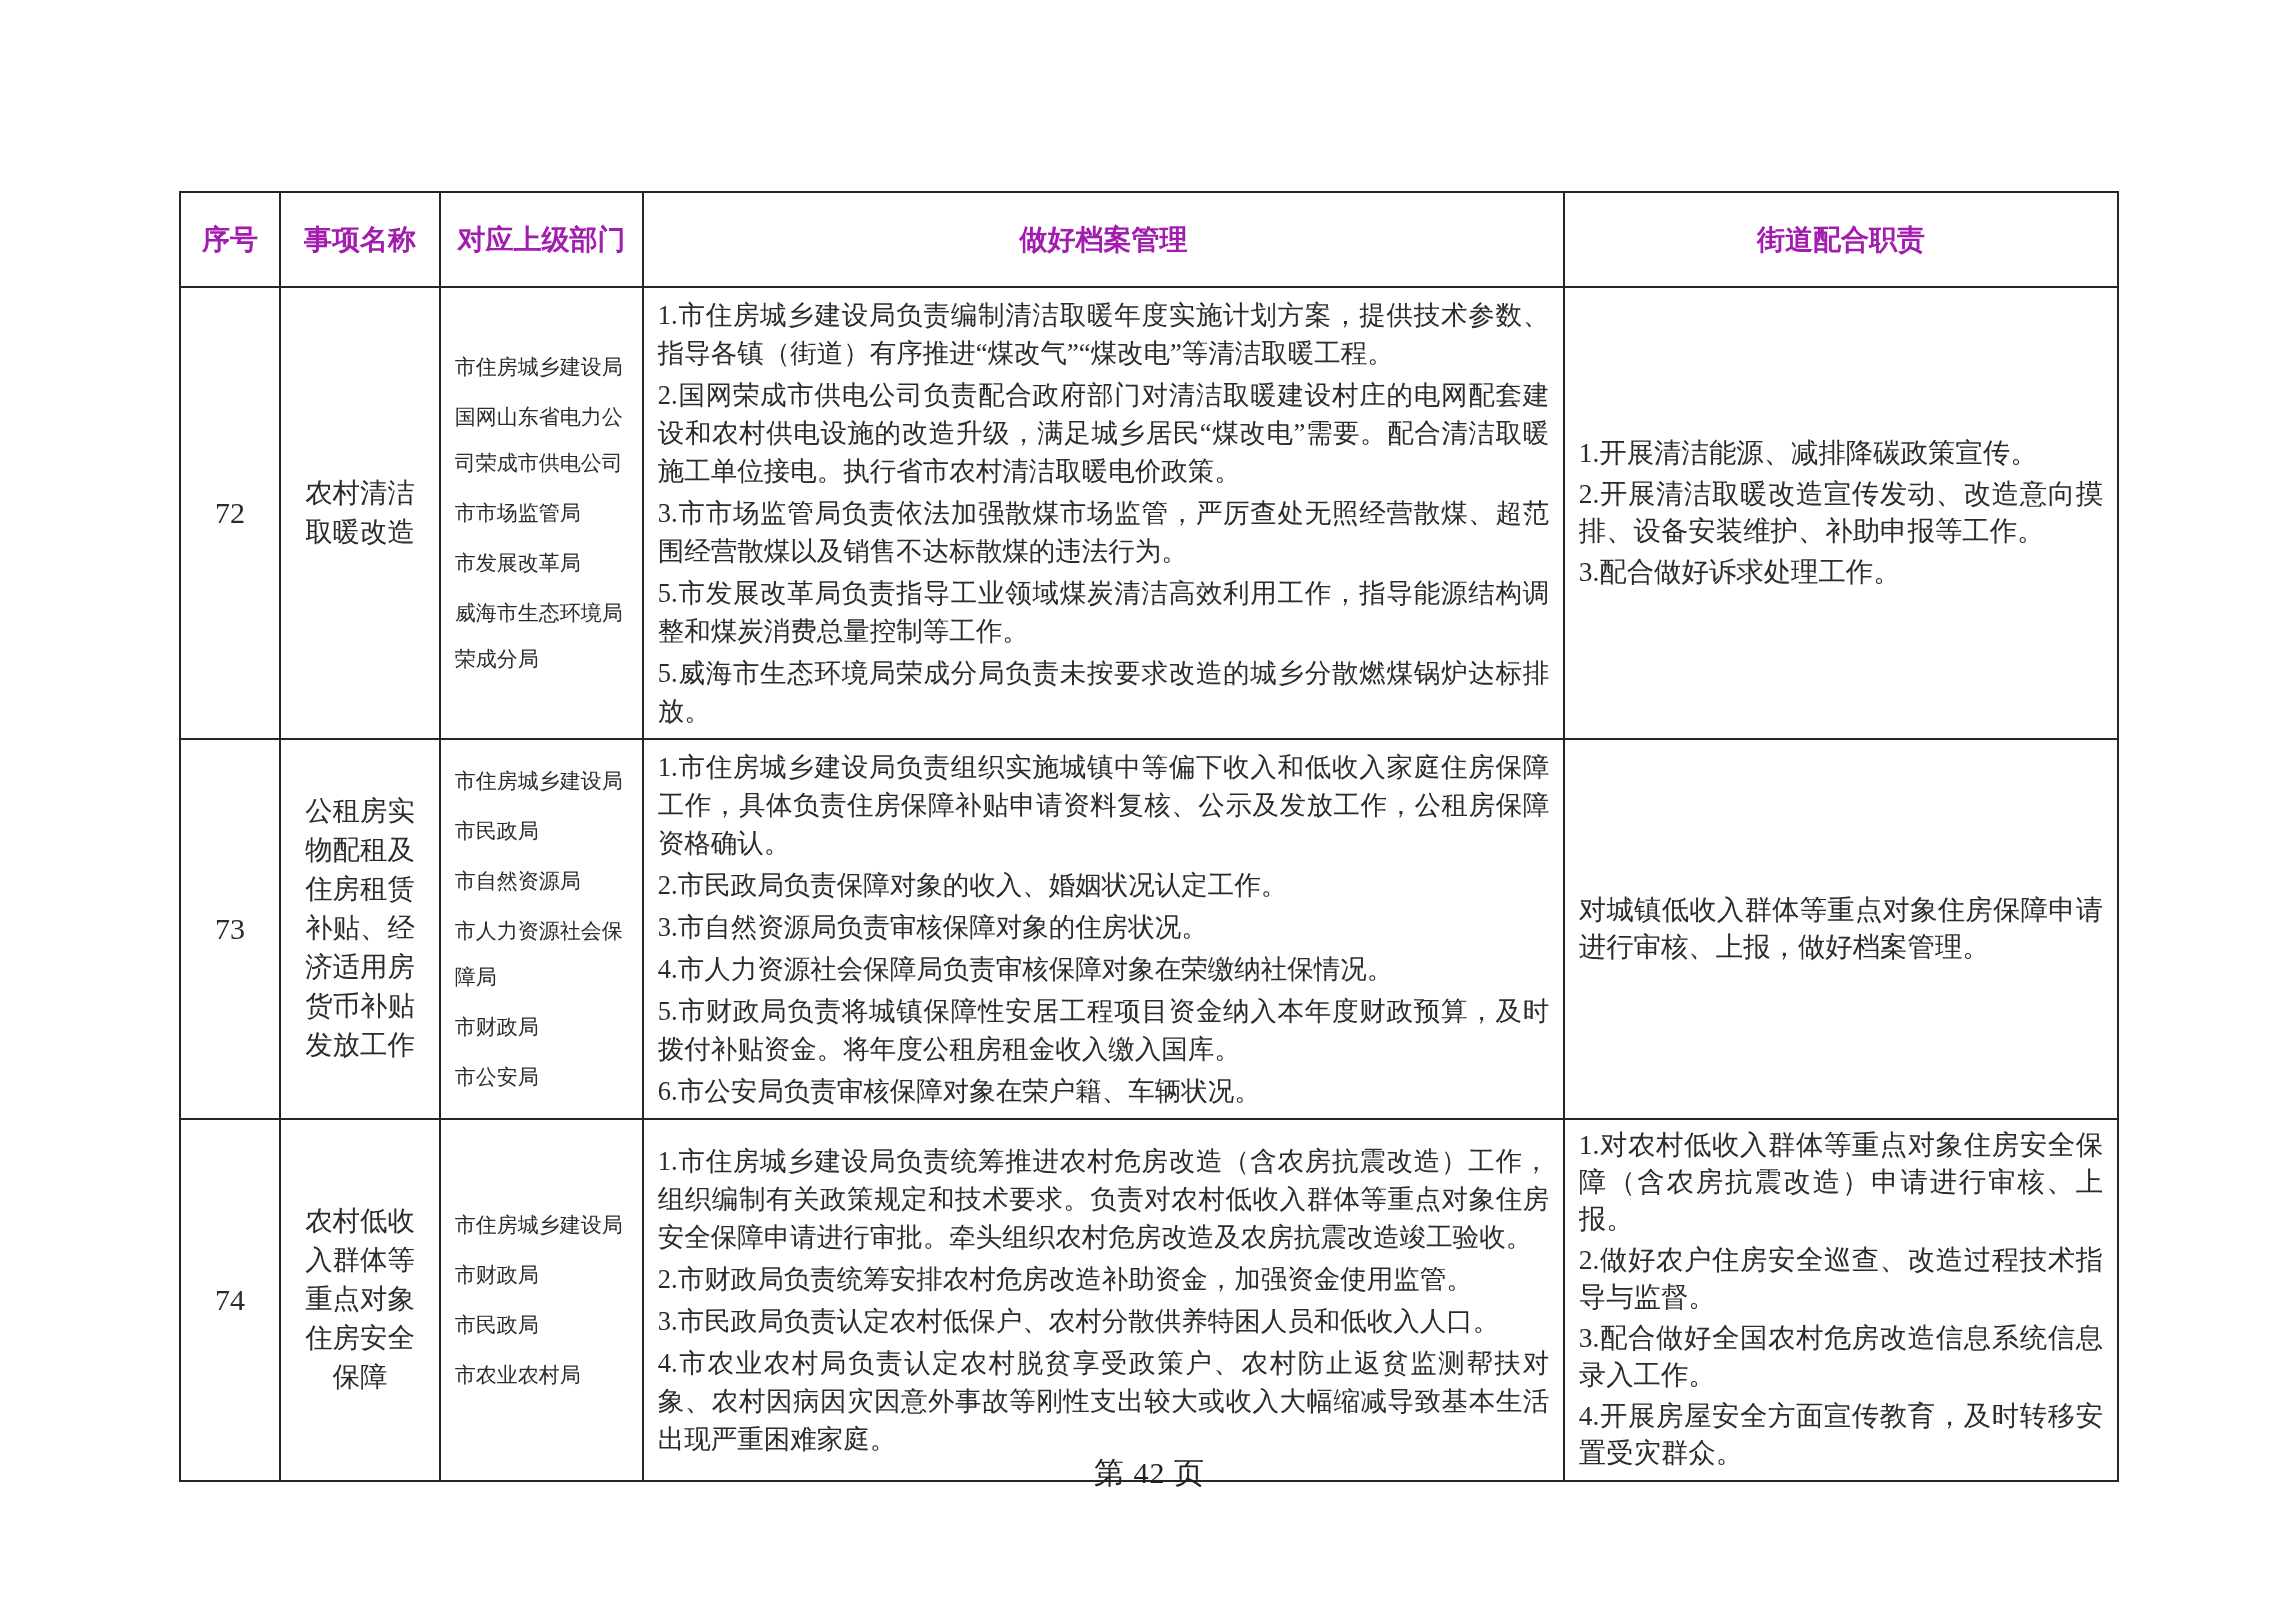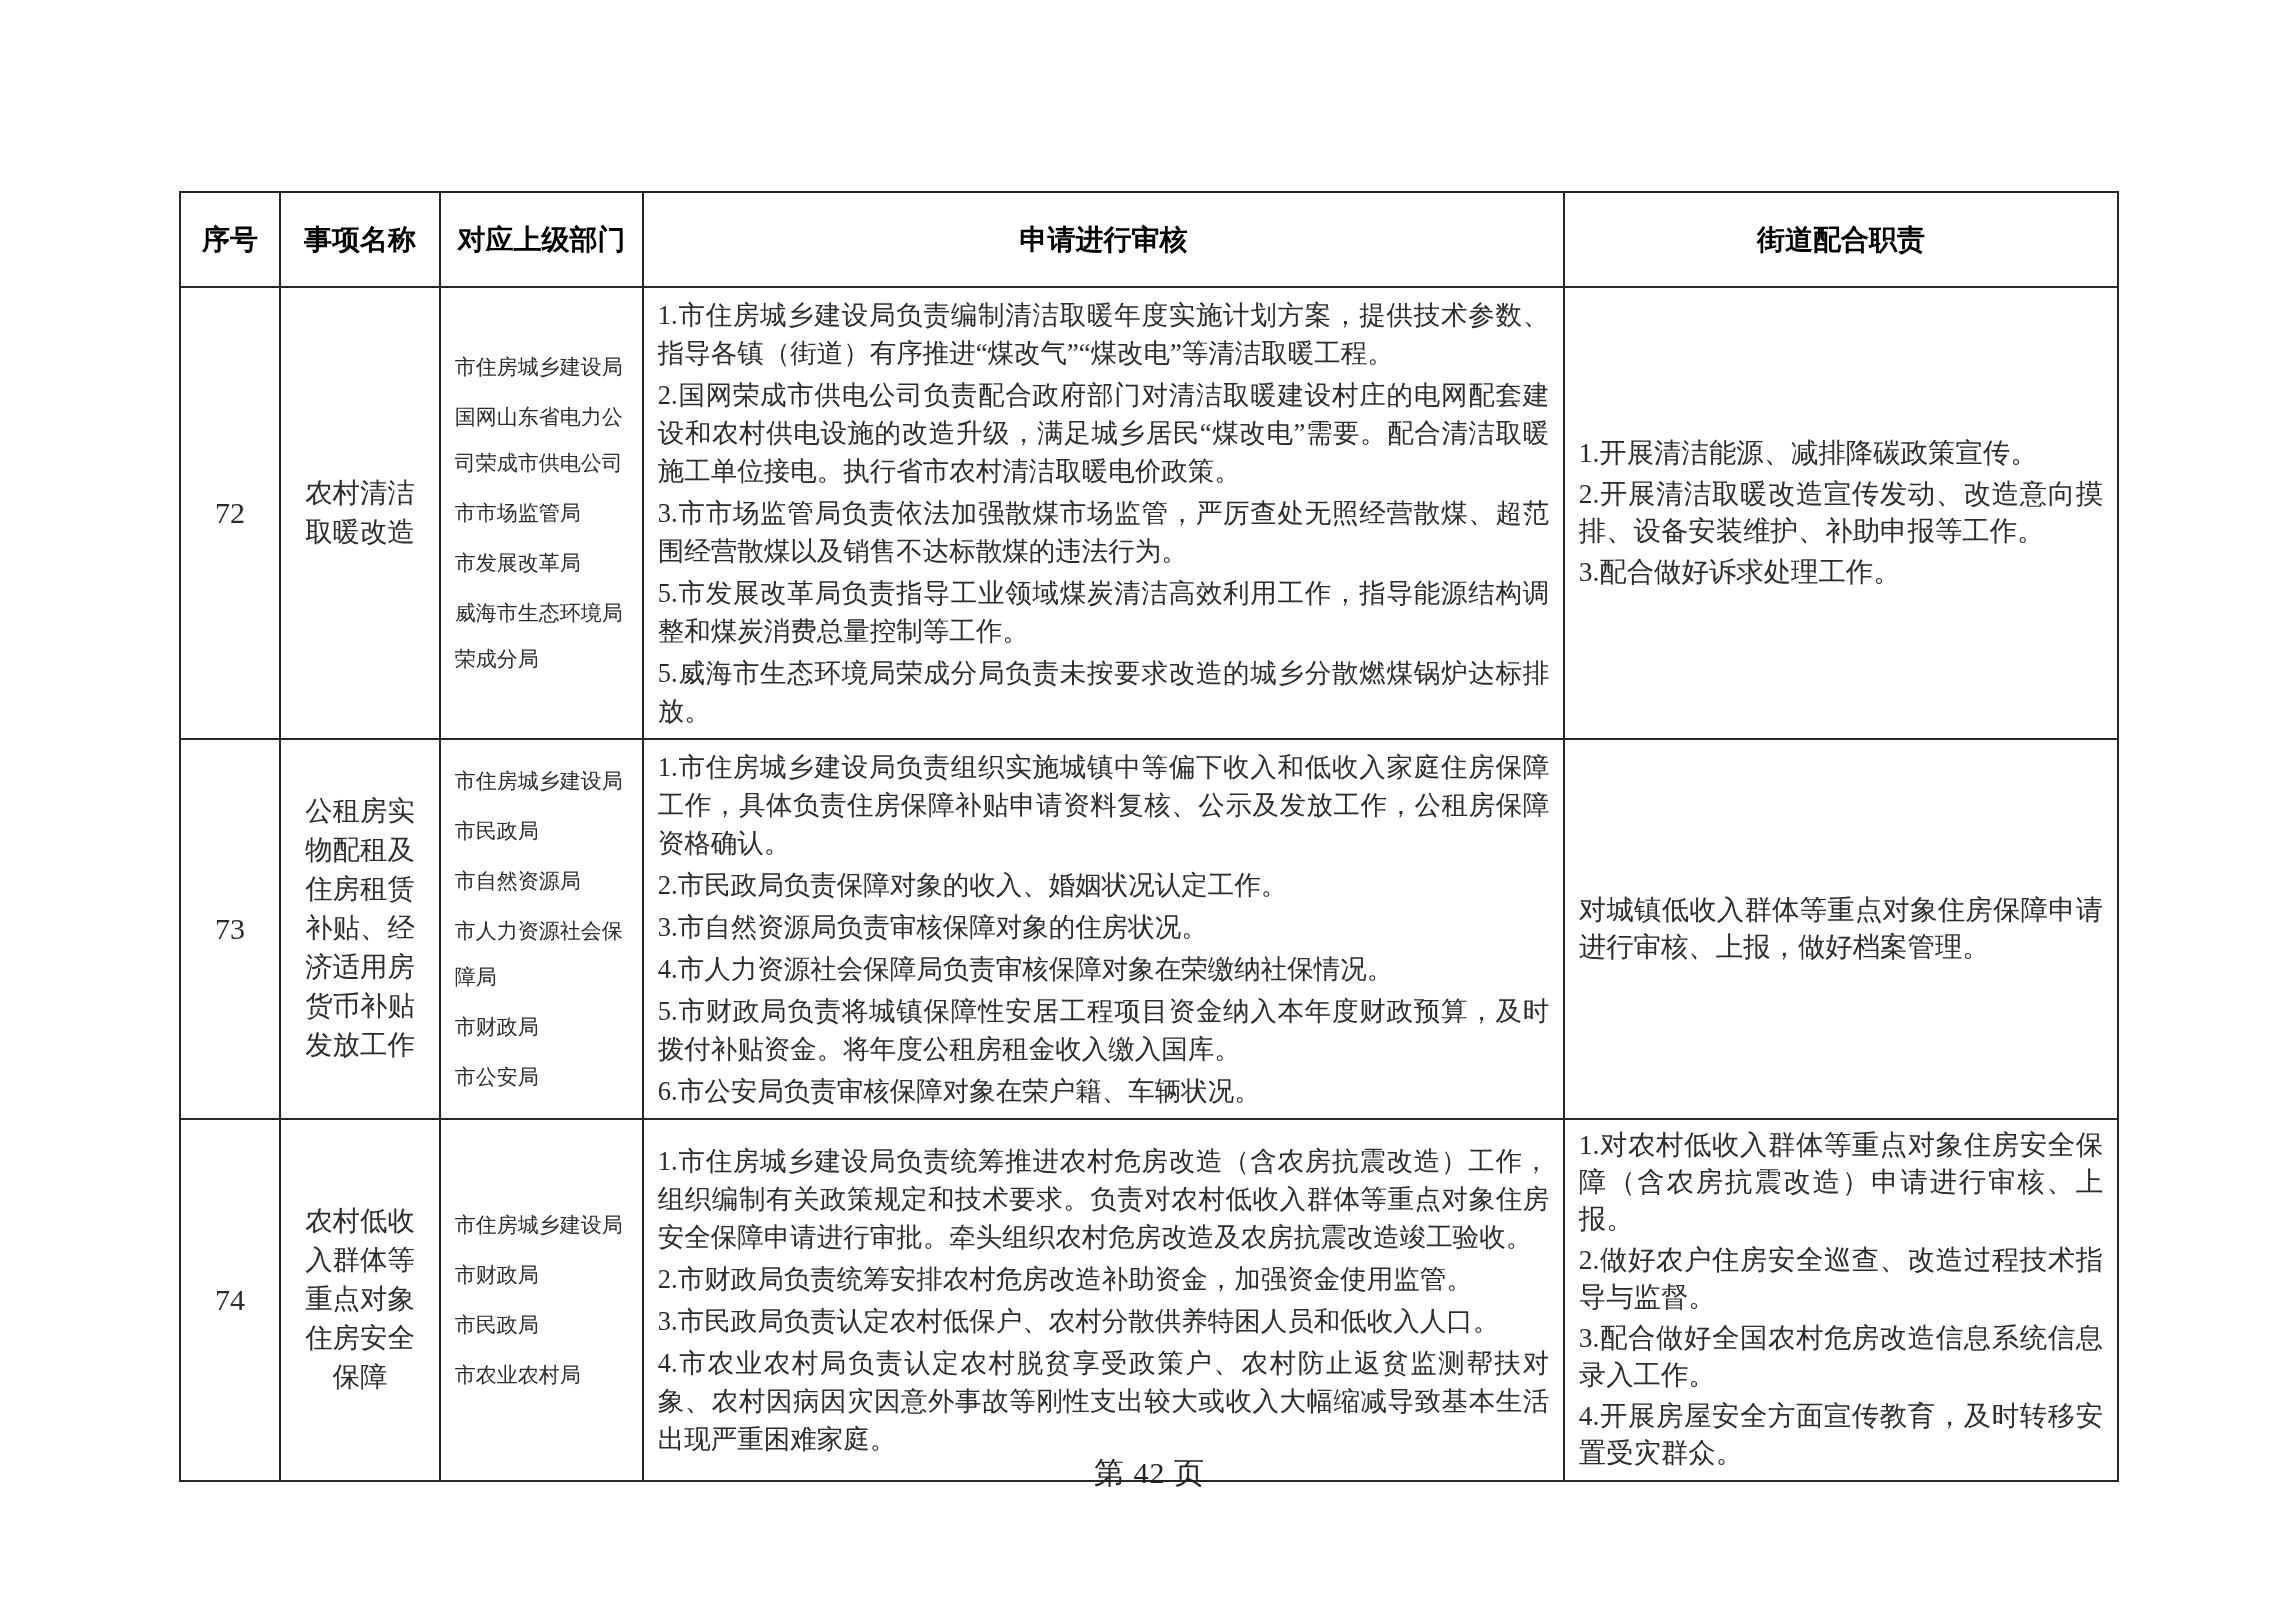--- a/index.html
+++ b/index.html
@@ -20,21 +20,21 @@
     border:2px solid #262626;
     vertical-align:middle;
     box-sizing:border-box;
     overflow:hidden;
   }
   thead th{
     height:95px;
     font-size:28px;font-weight:bold;text-align:center;
     border-top:2.9px solid #262626;
     border-bottom:2.9px solid #262626;
-    color:#000000;
+    color:#a21caf;
   }
   tr.r0{height:431px;}
   tr.r1{height:354px;}
   tr.r2{height:347px;}
   td.c-num{font-size:30px;text-align:center;margin-left:19px;}
   td.c-name{font-size:27.4px;text-align:center;line-height:39px;padding:0 13.7px;margin-left:42px;}
   td.c-dept{font-size:21px;line-height:46px;padding:5.9px 9.8px;text-align:left;}
   td.c-duty{font-size:26.5px;line-height:38px;padding:3.9px 9.8px;text-align:justify;}
   td.c-street{font-size:27.4px;line-height:37px;padding:3.9px 9.8px;text-align:justify;}
   .li{margin:4px;}
@@ -56,21 +56,21 @@
       <col style="width:160px">
       <col style="width:203px">
       <col style="width:921px">
       <col style="width:554px">
     </colgroup>
     <thead>
       <tr>
         <th>序号</th>
         <th>事项名称</th>
         <th>对应上级部门</th>
-        <th>申请进行审核</th>
+        <th>做好档案管理</th>
         <th>街道配合职责</th>
       </tr>
     </thead>
     <tbody>
       <tr class="r0">
         <td class="c-num">72</td>
         <td class="c-name">农村清洁取暖改造</td>
         <td class="c-dept">
             <div class="li">市住房城乡建设局</div>
             <div class="li">国网山东省电力公司荣成市供电公司</div>

